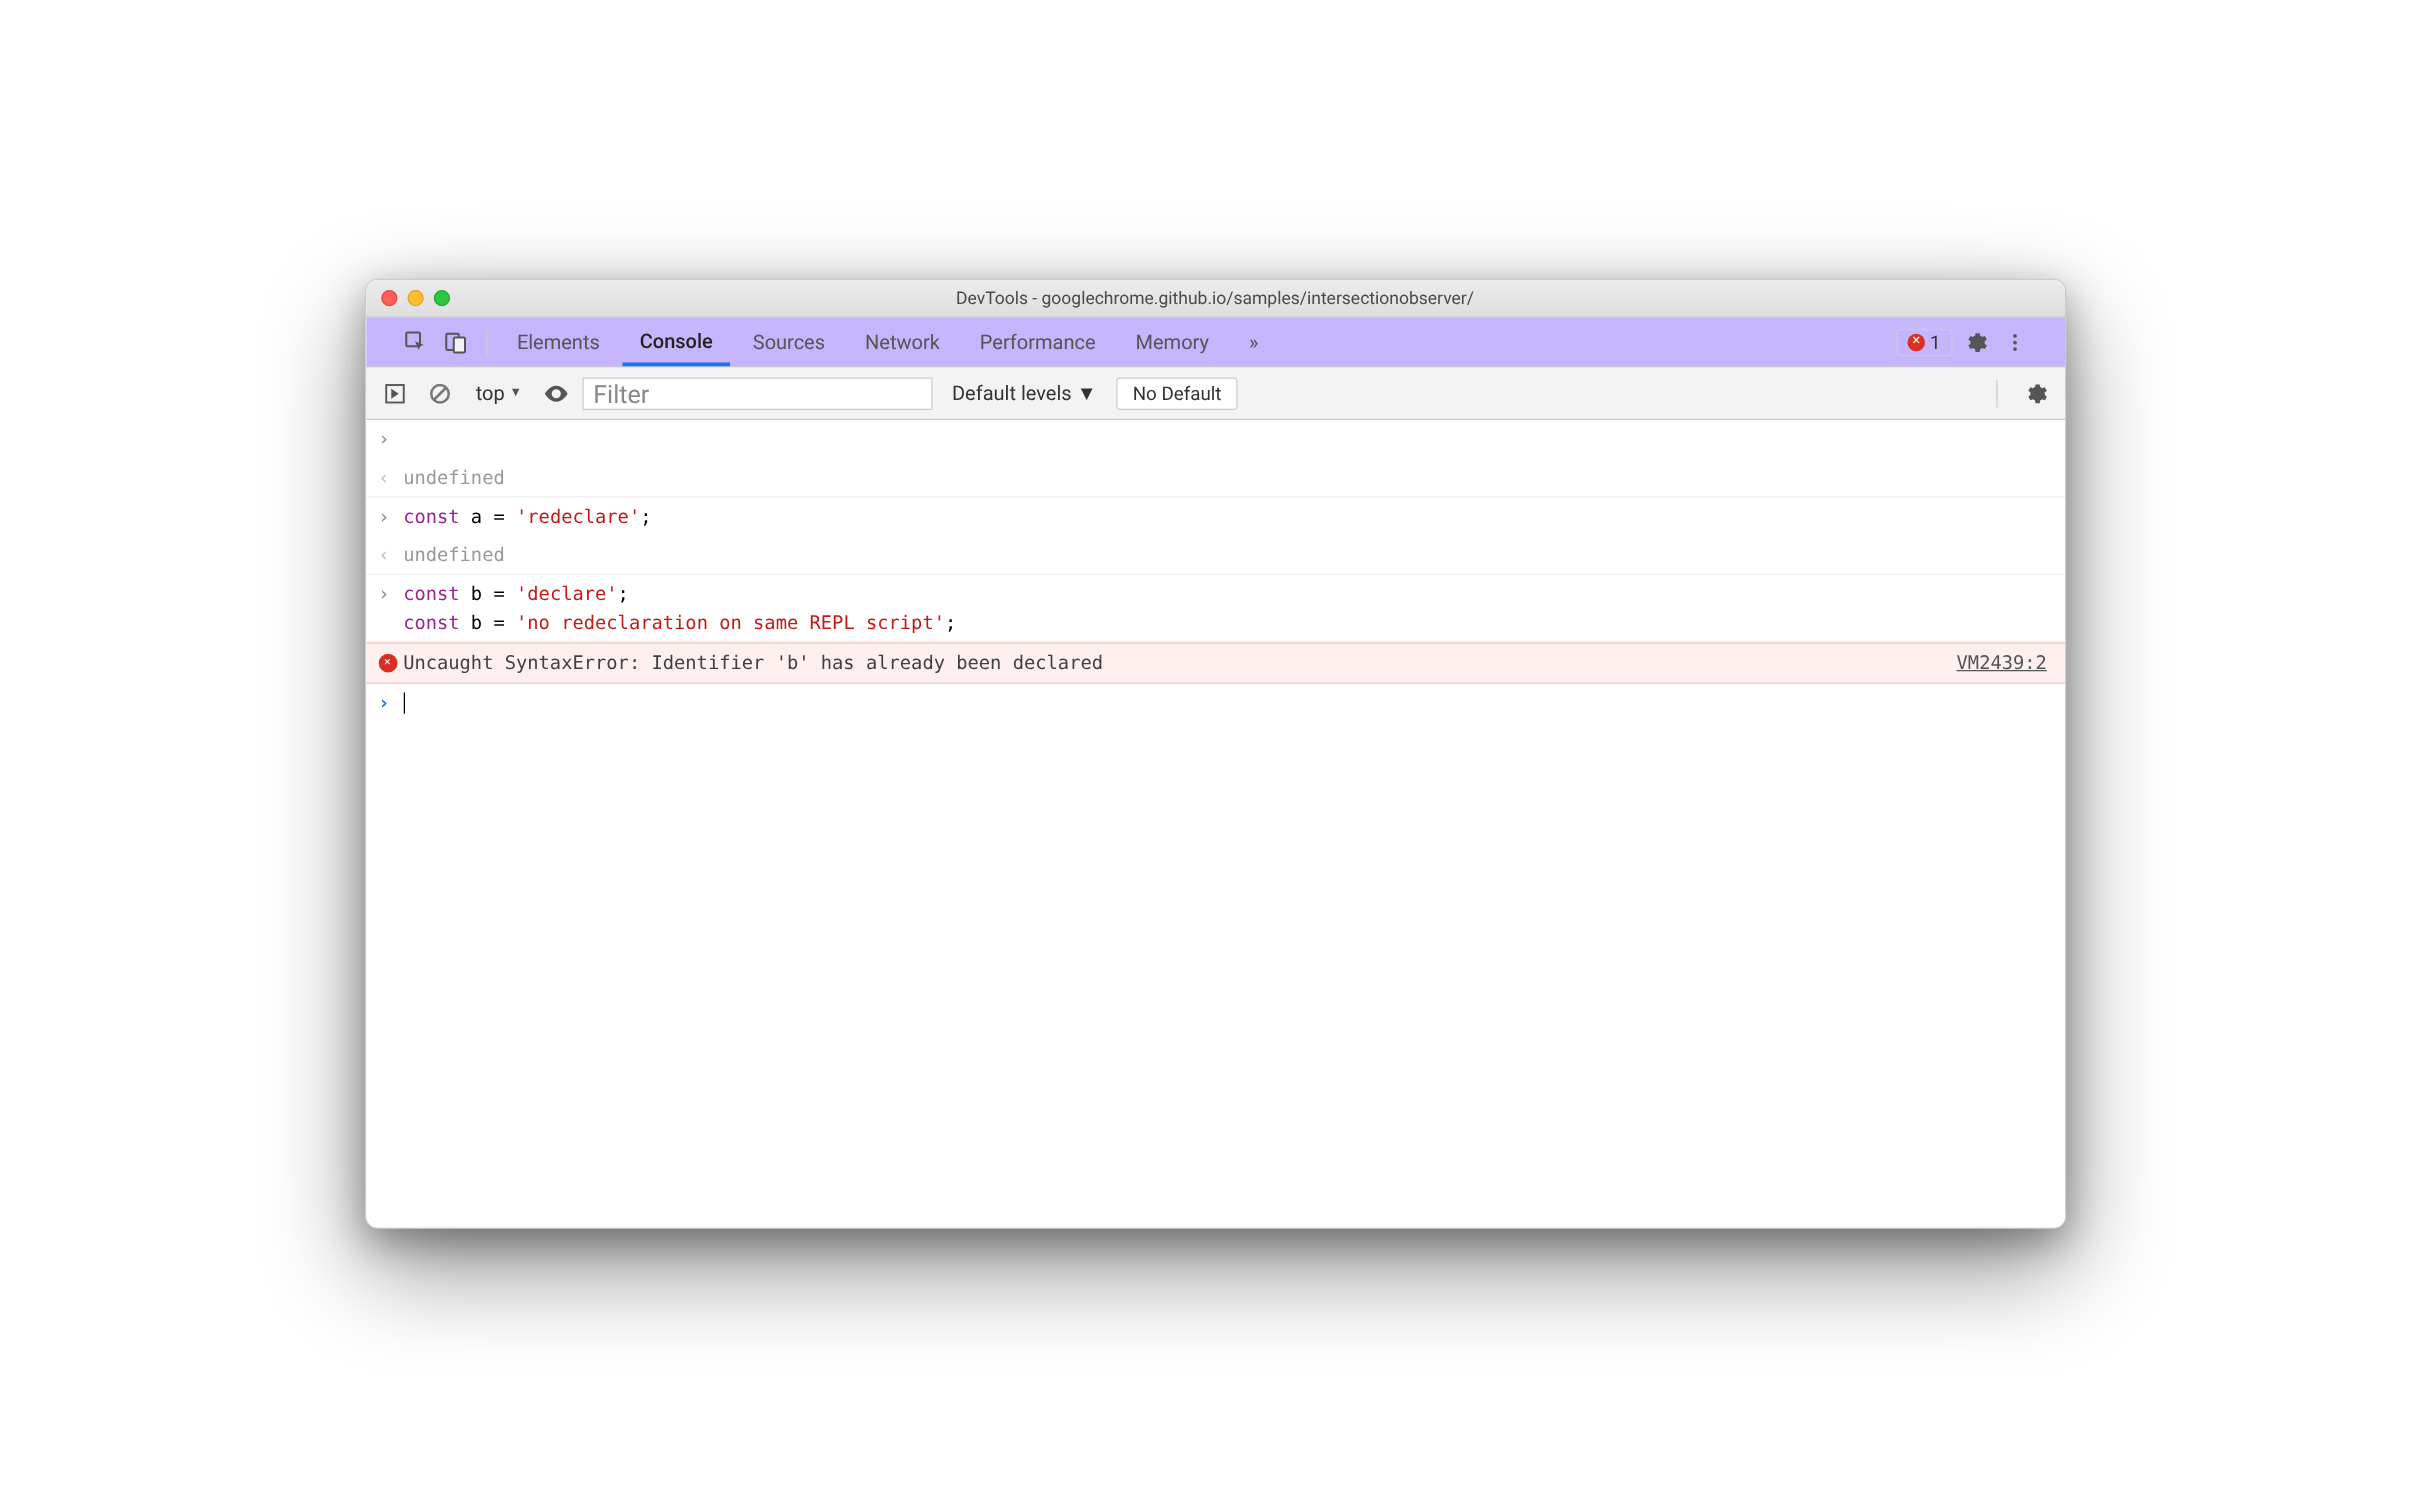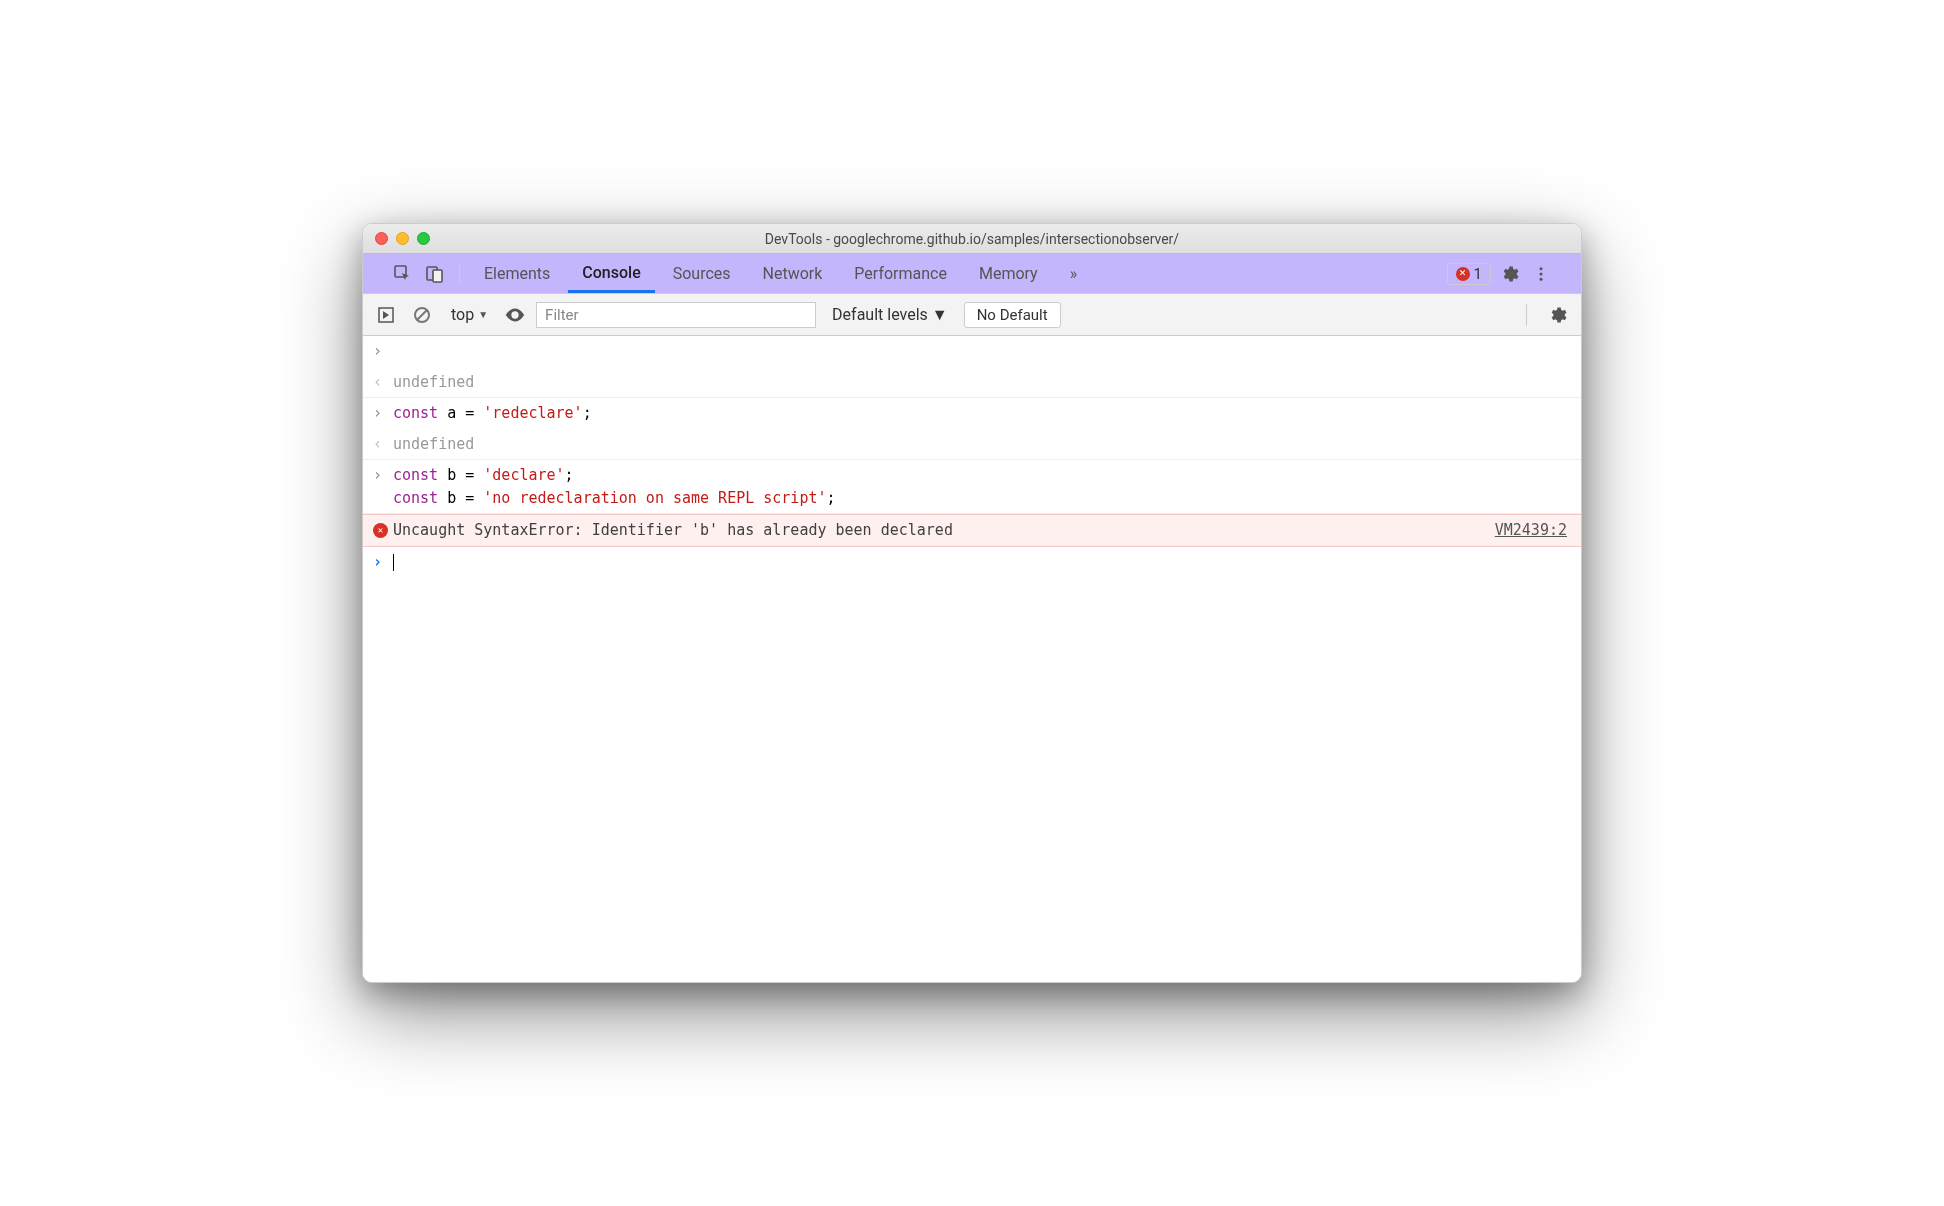--- a/index.html
+++ b/index.html
@@ -6,21 +6,21 @@
   body {
     background: #fff;
     font-family: -apple-system, BlinkMacSystemFont, "Segoe UI", Roboto, sans-serif;
     display: flex;
     align-items: center;
     justify-content: center;
     min-height: 100vh;
     padding: 40px;
   }
   .window {
-    width: 1220px;
+    width: 1361px;
     height: 760px;
     background: #fff;
     border-radius: 10px;
     box-shadow: 0 30px 80px rgba(0,0,0,0.45), 0 10px 30px rgba(0,0,0,0.3);
     overflow: hidden;
     display: flex;
     flex-direction: column;
     border: 1px solid #ccc;
   }
   .titlebar {
@@ -76,21 +76,21 @@
     display:flex; align-items:center;
     padding: 0 10px; gap:10px;
     font-size:16px; color:#333;
   }
   .toolbar .btn { width:26px; height:26px; display:flex; align-items:center; justify-content:center; color:#555; cursor:pointer; }
   .ctx { display:flex; align-items:center; gap:4px; cursor:pointer; padding:0 6px; }
   .ctx .tri { font-size:10px; color:#555; }
   .eye { cursor:pointer; color:#555; }
   .filter {
     width: 280px; height:26px; background:#fff; border:1px solid #ccc;
-    padding: 0 8px; font-size:15px; color:#888; display:flex; align-items:center;
+    padding: 0 8px; font-size:20px; color:#888; display:flex; align-items:center;
   }
   .levels { display:flex; align-items:center; gap:4px; cursor:pointer; padding:0 6px; }
   .issues {
     border:1px solid #ccc; background:#fff; padding:3px 12px; border-radius:3px;
     font-size:15px; cursor:pointer;
   }
   .console-body { flex:1; background:#fff; overflow:auto; font-family: Menlo, Monaco, Consolas, monospace; font-size:15px; }
   .row { display:flex; padding: 4px 10px; border-bottom:1px solid #eee; line-height:1.5; }
   .row.noborder { border-bottom:none; }
   .gutter { width:20px; flex-shrink:0; color:#888; user-select:none; }

